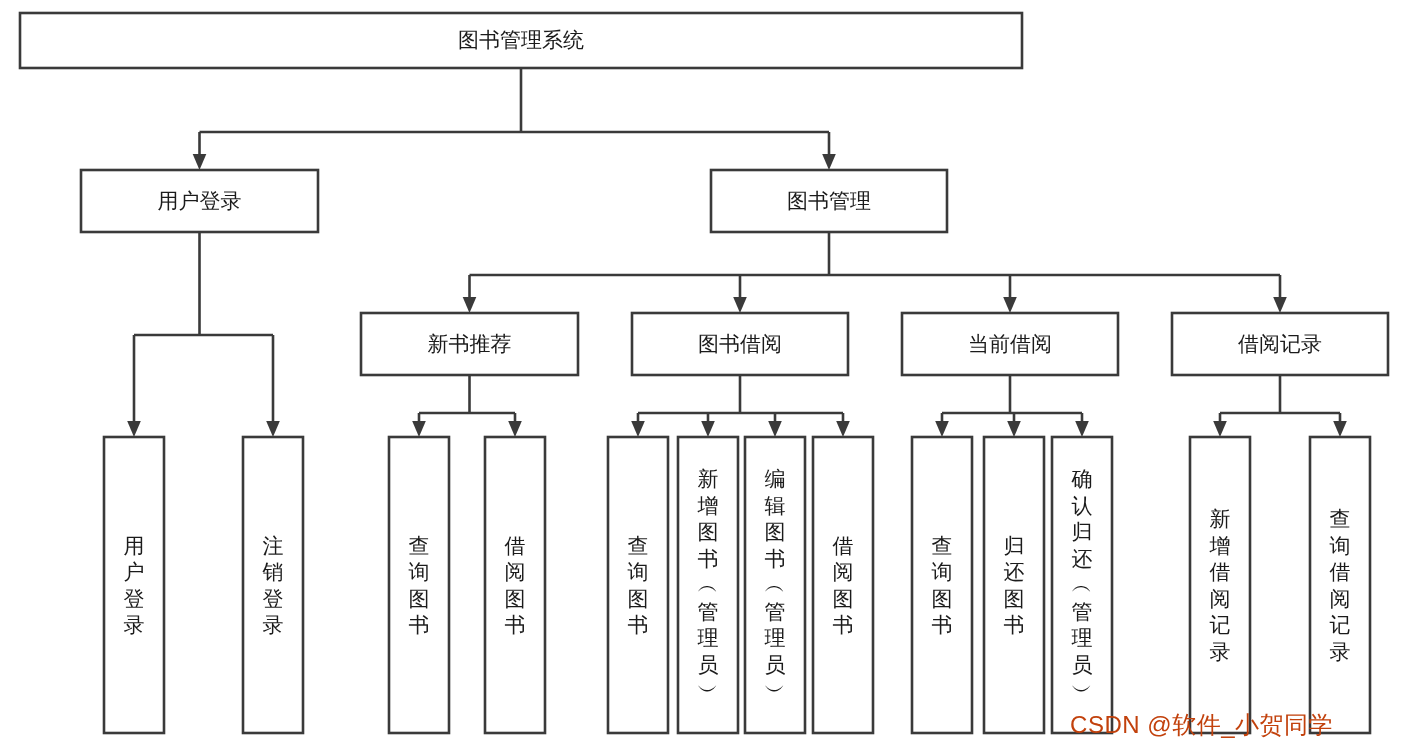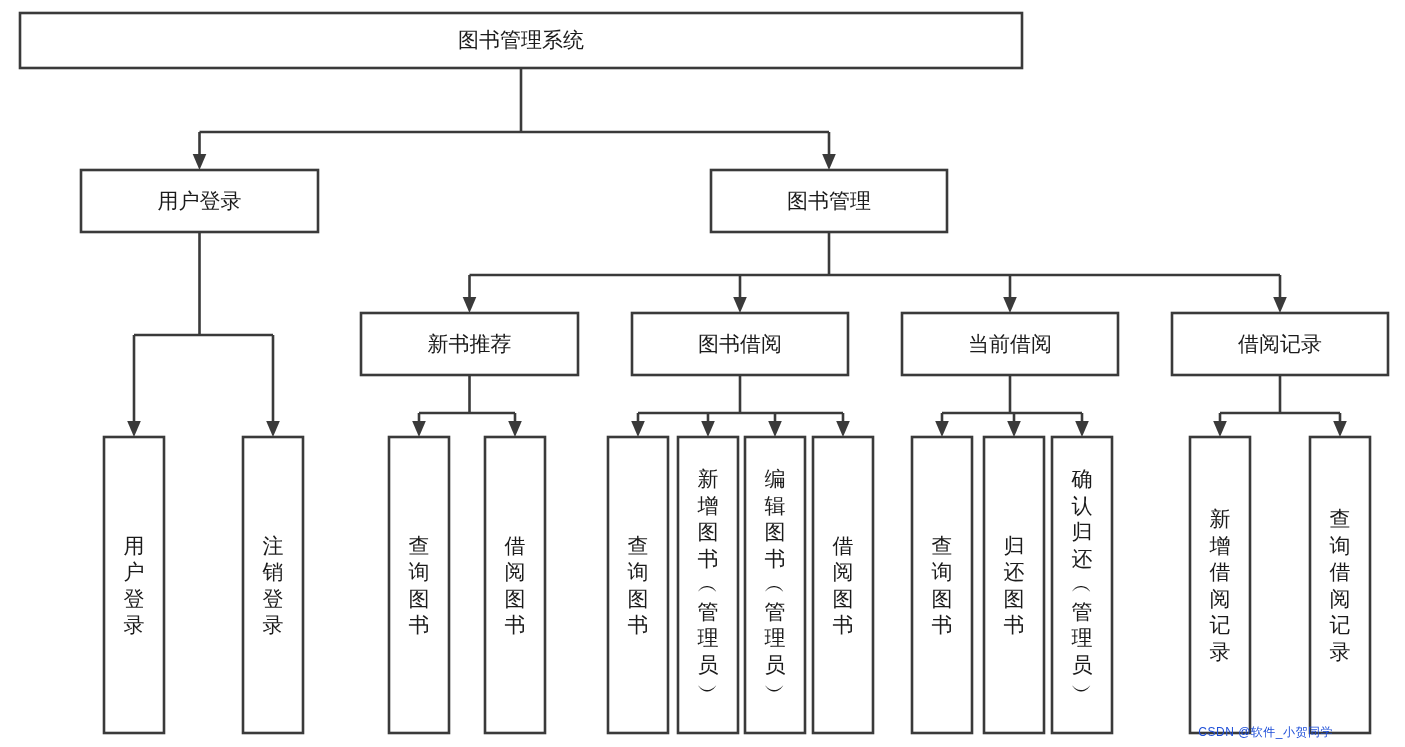--- a/index.html
+++ b/index.html
@@ -55,22 +55,22 @@
     font-family: "Liberation Sans", "DejaVu Sans", sans-serif;
     font-size: 21px;
     fill: #1b1b1b;
     text-anchor: middle;
   }
   .watermark {
     position: absolute;
     right: 8px;
     bottom: 6px;
     font-family: "Liberation Sans", "DejaVu Sans", sans-serif;
-    font-size: 12px;
-    color: #1d4ed8;
+    font-size: 24px;
+    color: #c2410c;
     letter-spacing: 0.5px;
     white-space: nowrap;
     user-select: none;
   }
 </style>
 </head>
 <body>
 
 <div id="diagram-root">
   <svg id="tree-svg" viewBox="0 0 1405 747" xmlns="http://www.w3.org/2000/svg">

